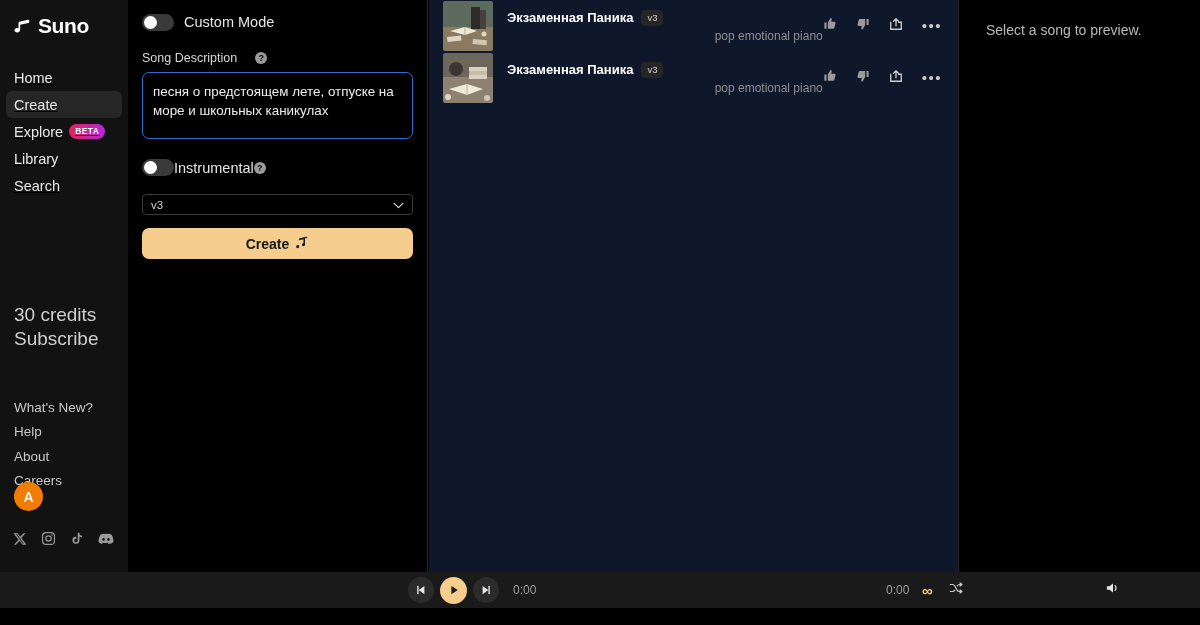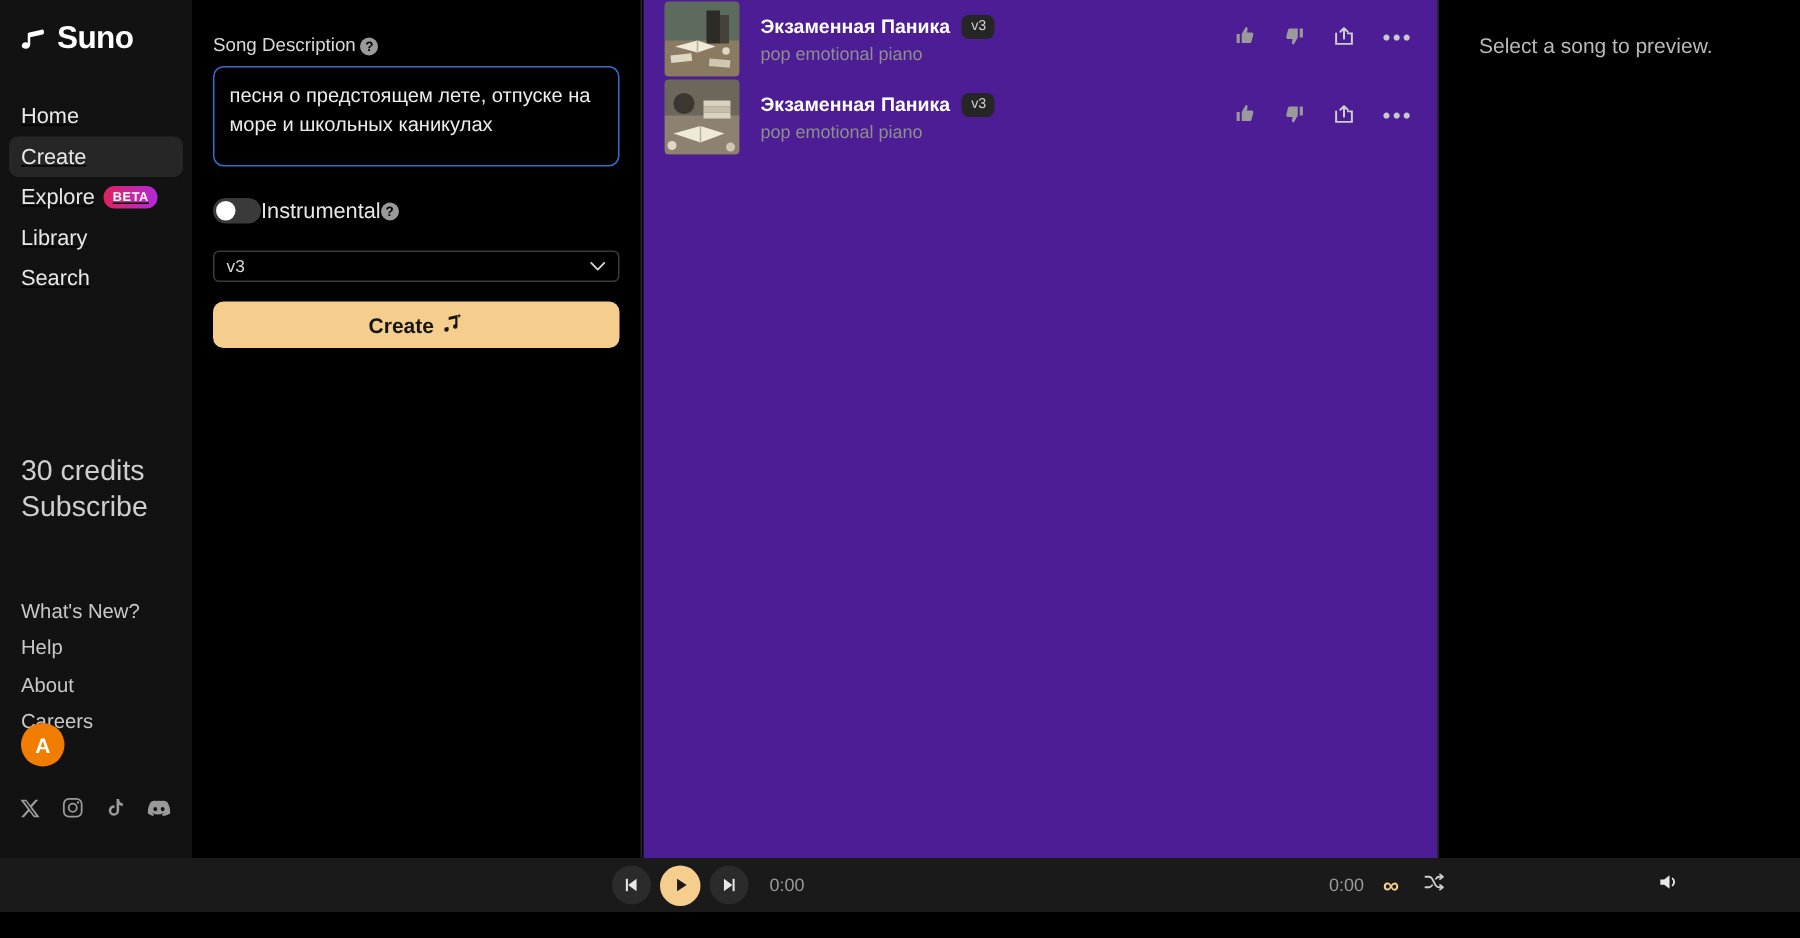--- a/index.html
+++ b/index.html
@@ -52,21 +52,21 @@
   .toggle-row { display: flex; align-items: center; gap: 10px; height: 28px; }
   .toggle {
     width: 32px; height: 17px; border-radius: 10px; background: #3a3a3a;
     position: relative; flex: 0 0 32px; cursor: pointer;
   }
   .toggle .knob {
     position: absolute; left: 2px; top: 2px; width: 13px; height: 13px;
     border-radius: 50%; background: #fff;
   }
   .toggle-label { color: #e6e6e6; font-size: 14.5px; }
-  .field-label-row { display: flex; align-items: flex-end; gap: 3px; margin-top: 15px; }
+  .field-label-row { display: flex; align-items: center; gap: 18px; margin-top: 15px; }
   .field-label { color: #d8d8d8; font-size: 12.5px; }
   .help-icon {
     width: 12px; height: 12px; border-radius: 50%; background: #9a9a9a; color: #000;
     font-size: 9px; font-weight: 700; line-height: 12px; text-align: center; cursor: pointer;
   }
   .desc-box {
     margin-top: 7px; width: 271px; height: 67px;
     background: #000; border: 1px solid #2f6fd0; border-radius: 7px;
     color: #ededed; font-size: 13.4px; line-height: 19px;
     padding: 9px 10px; resize: none; outline: none;
@@ -88,40 +88,40 @@
   .create-btn {
     margin-top: 13px; width: 271px; height: 31px; border: none; border-radius: 7px;
     background: #f5cd8c; color: #151515; font-size: 14px; font-weight: 600;
     display: flex; align-items: center; justify-content: center; gap: 6px; cursor: pointer;
     font-family: "Liberation Sans", sans-serif;
   }
 
   
   .song-list {
     position: absolute; left: 429px; top: 0; width: 530px; height: 572px;
-    background: #4c1d95; border-right: 1px solid #262626;
+    background: #0f172a; border-right: 1px solid #262626;
   }
   .song-row {
     position: relative; display: flex; align-items: center;
     height: 52px; padding: 0 14px 0 14px; cursor: pointer;
   }
   .song-row.first { margin-top: 0px; }
   .art {
     width: 50px; height: 50px; border-radius: 3px; flex: 0 0 50px; overflow: hidden;
     position: relative; background: #6b6254;
   }
   .art svg { display: block; width: 50px; height: 50px; }
   .song-meta { margin-left: 14px; flex: 1 1 auto; }
   .song-title-row { display: flex; align-items: center; gap: 8px; }
   .song-title { color: #fff; font-size: 13px; font-weight: 700; }
   .v-badge {
     background: #262626; color: #cfcfcf; font-size: 9.5px;
     padding: 2px 6px 3px; border-radius: 5px;
   }
-  .song-sub { color: #8e8e8e; font-size: 12px; margin-top: 3px; }
+  .song-sub { color: #8e8e8e; font-size: 12px; margin-top: 3px; text-align: right; }
   .row-actions { display: flex; align-items: center; gap: 19px; margin-right: 2px; }
   .row-actions svg, .row-actions span { cursor: pointer; }
   .dots { color: #c9c9c9; font-size: 15px; letter-spacing: 1.5px; line-height: 10px; }
 
   
   .preview {
     position: absolute; left: 960px; top: 0; width: 240px; height: 508px;
     background: #000; padding: 22px 0 0 26px;
   }
   .preview-text { color: #b9b9b9; font-size: 14px; }
@@ -214,20 +214,26 @@
       <span>
         <svg width="16" height="12" viewBox="0 0 24 18">
             <path d="M20 2.3A17 17 0 0 0 15.8 1l-.3.6a15 15 0 0 0-7 0L8.2 1A17 17 0 0 0 4 2.3C1.3 6.3.6 10.2.9 14a17 17 0 0 0 5.2 2.6l1-1.7a11 11 0 0 1-1.8-.9l.4-.3a12 12 0 0 0 10.6 0l.4.3c-.6.4-1.2.7-1.8.9l1 1.7A17 17 0 0 0 23.1 14c.4-4.5-.7-8.3-3.1-11.7zM8.3 11.7c-1 0-1.9-.9-1.9-2.1s.8-2.1 1.9-2.1 1.9 1 1.9 2.1-.8 2.1-1.9 2.1zm7.4 0c-1 0-1.9-.9-1.9-2.1s.8-2.1 1.9-2.1 1.9 1 1.9 2.1-.8 2.1-1.9 2.1z" fill="#9a9a9a"></path>
           </svg>
       </span>
     </div>
   </div>
 
   <div class="create-panel">
 
+    <div class="toggle-row">
+      <div class="toggle">
+          <div class="knob"></div>
+        </div>
+      <span class="toggle-label">Custom Mode</span>
+    </div>
 
     <div class="field-label-row">
       <span class="field-label">Song Description</span>
       <span class="help-icon">?</span>
     </div>
 
     <textarea class="desc-box" placeholder="" style="">песня о предстоящем лете, отпуске на море и школьных каникулах</textarea>
     <span class="resize-grip"></span>
 
     <div class="instr-row">

